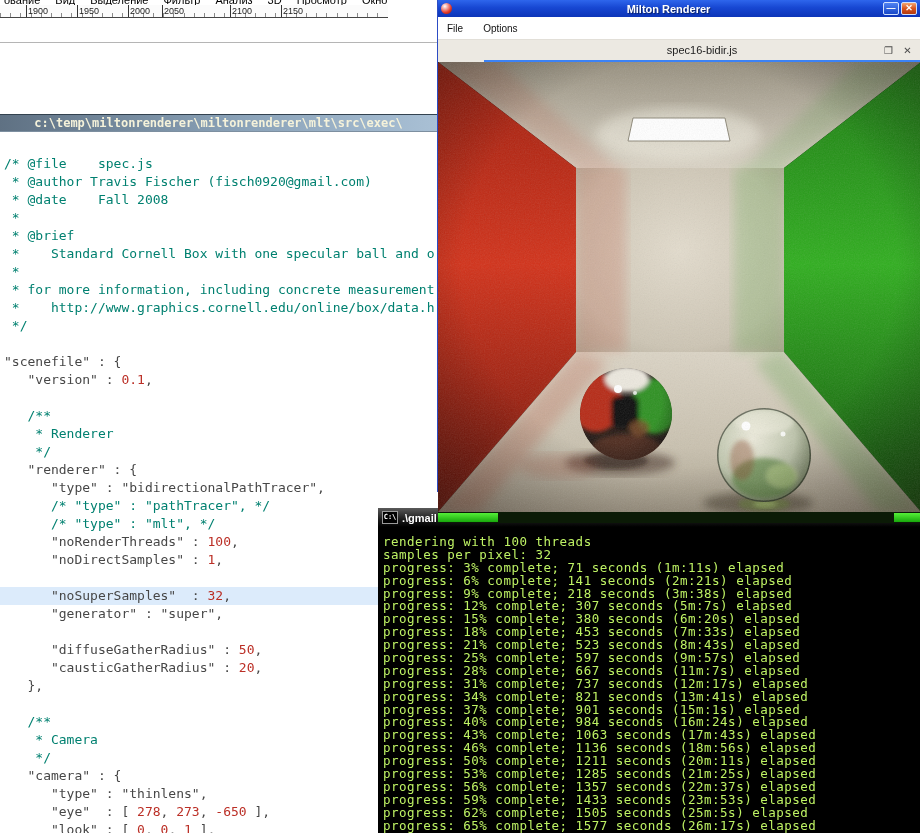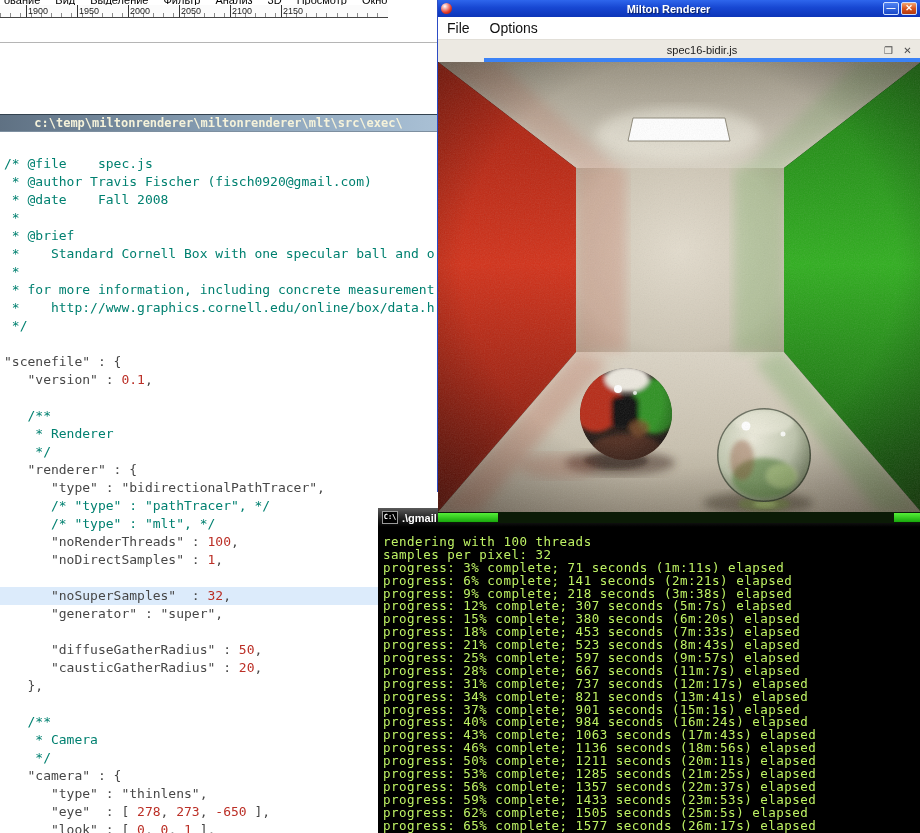--- a/index.html
+++ b/index.html
@@ -51,23 +51,23 @@
     display:flex; align-items:center; padding:0 3px; }
   .milton-icon { width:11px; height:11px; border-radius:50%; flex:0 0 auto;
     background:radial-gradient(circle at 35% 30%, #fff, #e23a2a 60%, #7a150c); margin-right:4px; }
   .milton-title { flex:1; text-align:center; color:#fff; font:bold 11px "Liberation Sans", sans-serif;
     text-shadow:1px 1px 1px rgba(0,0,0,.5); }
   .tb-btn { width:16px; height:13px; border-radius:2px; border:1px solid #cfe0ff; color:#fff;
     font:bold 9px/11px "Liberation Sans", sans-serif; text-align:center; margin-left:2px; flex:0 0 auto; }
   .tb-min { background:linear-gradient(#4f82f2,#1747c8); }
   .tb-close { background:linear-gradient(#f2a671,#d9541e 50%,#b23a10); }
   .milton-menubar { height:23px; background:#fff; display:flex; align-items:center; padding-left:9px;
-    font-size:14px; color:#111; border-bottom:1px solid #e2dfd8; }
+    font-size:10px; color:#111; border-bottom:1px solid #e2dfd8; }
   .milton-menu-item { margin-right:20px; }
-  .milton-tabbar { height:22px; background:#ece9e2; border-bottom:4px solid #3b82f6; position:relative;margin-left:46px; }
+  .milton-tabbar { height:22px; background:#ece9e2; border-bottom:2px solid #3b82f6; position:relative;margin-left:46px; }
   .milton-tab-label { position:absolute; left:0; right:0; top:4px; text-align:center; font-size:11px; color:#222; }
   .dock-btn { position:absolute; top:3px; width:15px; height:15px; color:#4d4d4d; font-size:10px;
     line-height:15px; text-align:center; }
   .dock-float { right:24px; }
   .dock-close { right:5px; }
   .milton-viewport { height:450px; position:relative; background:#000; overflow:hidden; }
   .milton-progress { height:11px; background:#0b1a06; position:relative; }
   .mp-left { position:absolute; left:0; top:1px; bottom:1px; width:60px; background:linear-gradient(#55ef38,#18a80c); }
   .mp-right { position:absolute; right:0; top:1px; bottom:1px; width:26px; background:linear-gradient(#55ef38,#18a80c); }
 </style>
@@ -81,21 +81,21 @@
     <div class="ruler">
         <div class="ruler-major" style="left: 26px;">
           <span class="ruler-label">1900</span>
         </div>
         <div class="ruler-major" style="left: 77px;">
           <span class="ruler-label">1950</span>
         </div>
         <div class="ruler-major" style="left: 128px;">
           <span class="ruler-label">2000</span>
         </div>
-        <div class="ruler-major" style="left: 179px;">
+        <div class="ruler-major" style="left: 162px;">
           <span class="ruler-label">2050</span>
         </div>
         <div class="ruler-major" style="left: 230px;">
           <span class="ruler-label">2100</span>
         </div>
         <div class="ruler-major" style="left: 281px;">
           <span class="ruler-label">2150</span>
         </div>
       </div>
     <div class="ps-divider"></div>

